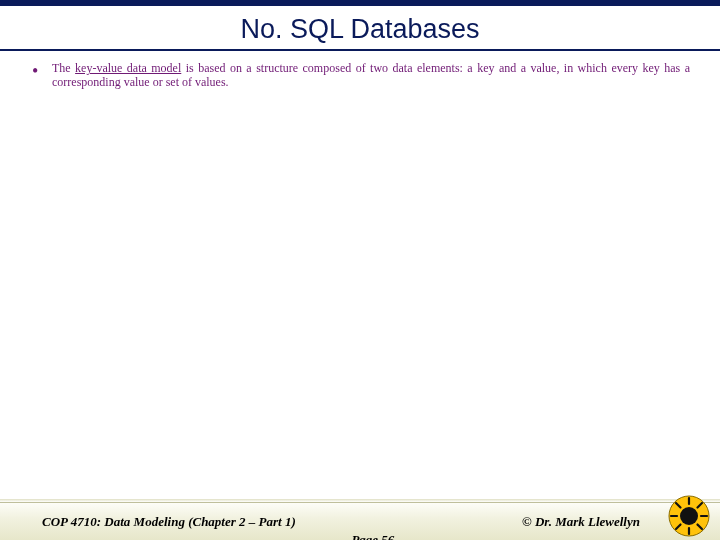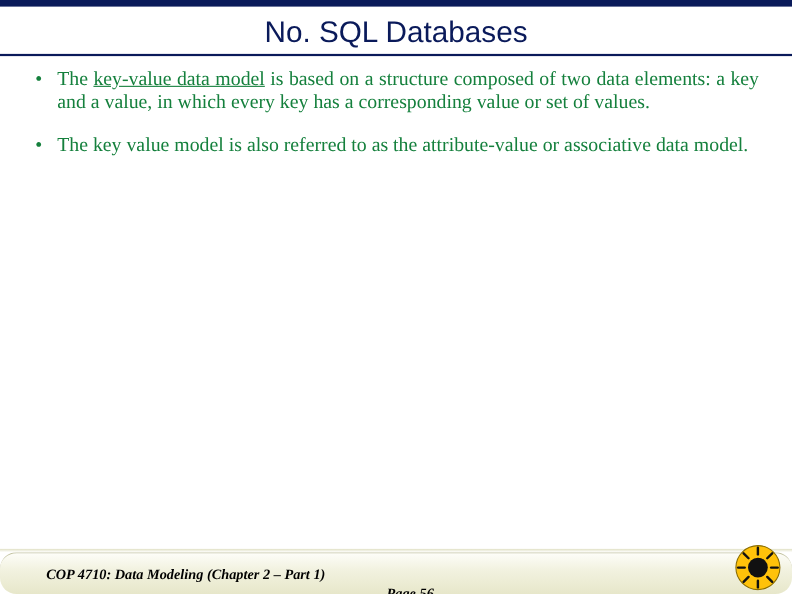--- a/index.html
+++ b/index.html
@@ -26,22 +26,22 @@
     font-weight: 400;
   }
   .title-hr {
     border: none;
     border-top: 2px solid #0a1a5a;
     margin: 0 0 10px 0;
   }
   .content {
     flex: 1;
     padding: 0 30px 0 30px;
-    font-size: 18px;
-    color: #15803d;
+    font-size: 12px;
+    color: #701a75;
     line-height: 1.18;
   }
   .bullets {
     list-style: none;
   }
   .bullets > li {
     position: relative;
     padding-left: 22px;
     margin-bottom: 18px;
     text-align: justify;
@@ -61,21 +61,20 @@
     border-top: 1px solid #bfbf9c;
     display: flex;
     align-items: center;
     font-family: "Times New Roman", Times, serif;
     font-size: 13px;
     font-style: italic;
     font-weight: bold;
     color: #000;
     padding: 0 12px;
     position: relative;
-    border-radius: 15px;
   }
   .footer .left { flex: 0 0 auto; padding-left: 30px; }
   .footer .center { position: absolute; left: 50%; transform: translateX(-20%); margin-top: 36px; }
   .footer .right { margin-left: auto; padding-right: 68px; }
   .logo {
     position: absolute;
     right: 10px;
     bottom: 3px;
     width: 42px;
     height: 42px;
@@ -91,29 +90,27 @@
 
 <div class="slide">
   <div class="topbar"></div>
   <h1 class="title">No. SQL Databases</h1>
   <hr class="title-hr">
   <div class="content">
     <ul class="bullets">
       <li>
         <span>The </span><span class="underline">key-value data model</span><span> is based on a structure composed of two data elements: a key and a value, in which every key has a corresponding value or set of values.</span>
       </li>
-      <li>
-        <span>The key value model is also referred to as the attribute-value or associative data model.</span>
-      </li>
     </ul>
   </div>
   <div class="grad-edge"></div>
   <div class="footer">
     <span class="left">COP 4710: Data Modeling (Chapter 2 – Part 1)</span>
     <span class="center">Page 56</span>
+    <span class="right">© Dr. Mark Llewellyn</span>
     <span class="logo">
       <svg viewBox="0 0 42 42">
         <circle cx="21" cy="21" r="20" fill="#ffc20a" stroke="#8a6d00" stroke-width="1"></circle>
         <circle cx="21" cy="21" r="9" fill="#111"></circle>
         <g stroke="#111" stroke-width="2.2" stroke-linecap="round">
           <line x1="21" y1="3" x2="21" y2="9"></line>
           <line x1="21" y1="33" x2="21" y2="39"></line>
           <line x1="3" y1="21" x2="9" y2="21"></line>
           <line x1="33" y1="21" x2="39" y2="21"></line>
           <line x1="8" y1="8" x2="12.5" y2="12.5"></line>

